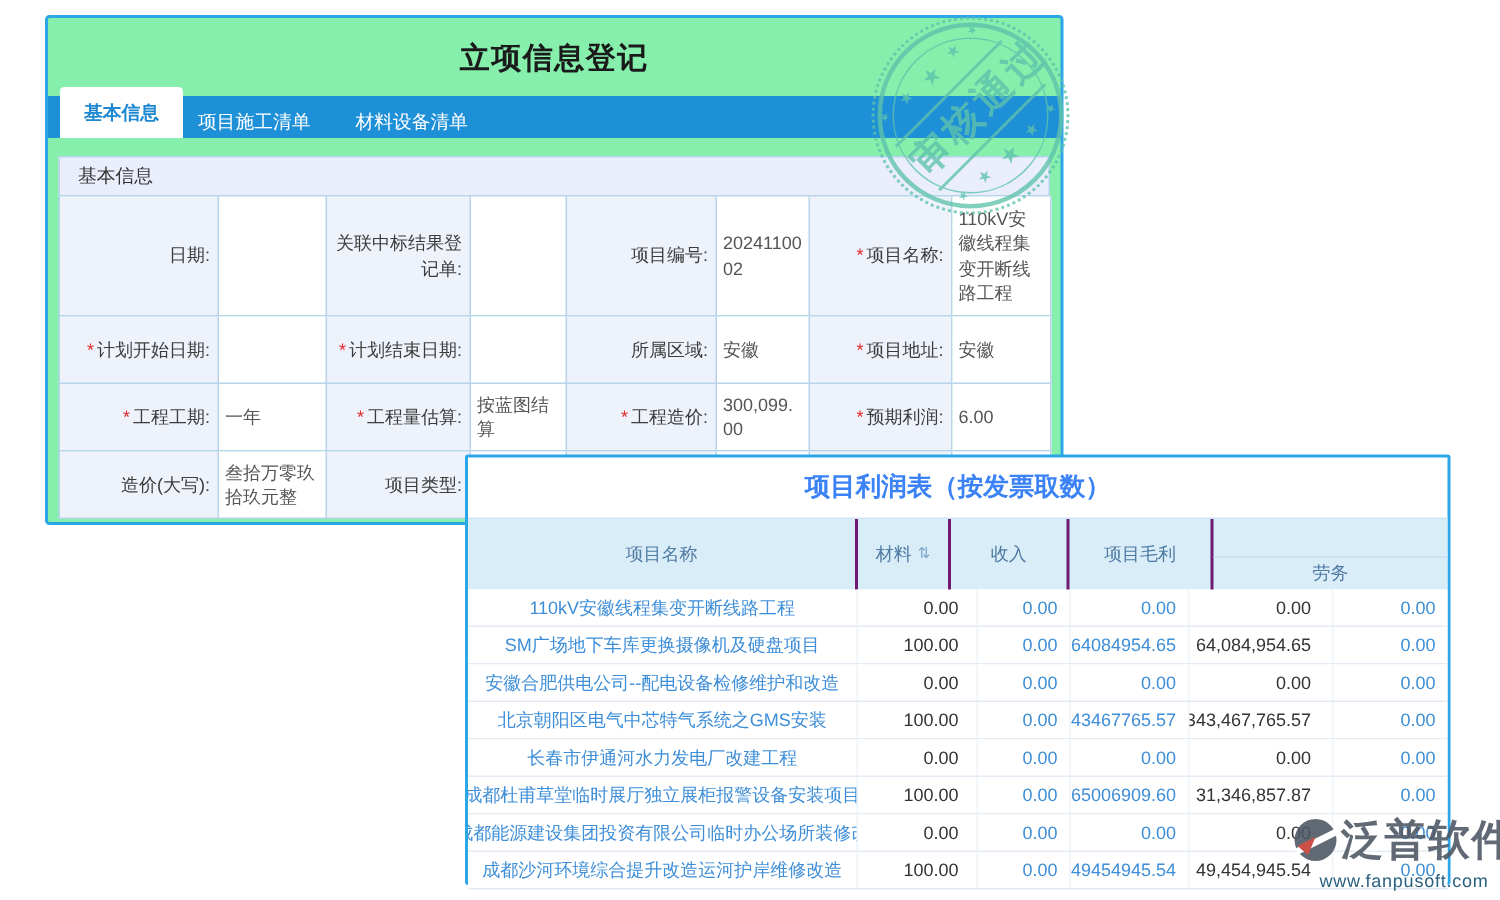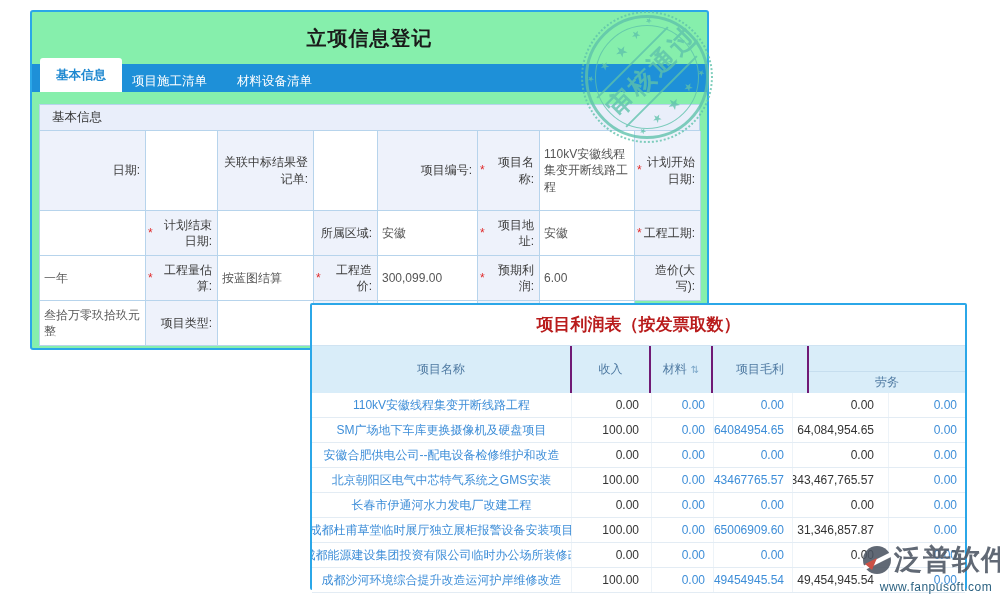--- a/index.html
+++ b/index.html
@@ -31,21 +31,21 @@
   .flabel{background:#eef2fb;color:#3c3c3c;justify-content:flex-end;text-align:right;
     padding:2px 5px 2px 2px;}
   .fvalue{background:#fff;color:#555;justify-content:flex-start;text-align:left;
     padding:2px 4px;word-break:break-all;}
   .req{color:#e02b2b;margin-right:2px;flex:0 0 auto;}
 
   
   #profit-panel{position:absolute;left:310px;top:303px;width:653px;height:283px;
     background:#fff;border:2px solid #2ba7e8;border-radius:2px;z-index:5;}
   #profit-title{height:40px;line-height:40px;text-align:center;font-size:17px;
-    font-weight:bold;color:#b91c1c;border-bottom:1px solid #cfe3f2;}
+    font-weight:bold;color:#3b82f6;border-bottom:1px solid #cfe3f2;}
   #profit-header{display:flex;height:47px;background:#d9edf9;color:#4f7aa2;font-size:12px;}
   .hcell{box-sizing:border-box;border-right:2px solid #701a75;display:flex;
     align-items:center;justify-content:center;text-align:center;line-height:1.3;}
   .hcell:last-child{border-right:none;}
   .hsplit{flex-direction:column;align-items:stretch;justify-content:flex-start;padding:0;}
   .hsplit .htop{height:25px;border-bottom:1px solid #c6deef;}
   .hsplit .hbot{flex:1;display:flex;align-items:center;justify-content:center;}
   .sort-ico{font-size:10px;color:#7aa6c8;margin-left:4px;}
 
   .prow{display:flex;height:24px;border-bottom:1px solid #e3ecf4;background:#fff;}
@@ -107,20 +107,23 @@
           </div>
           <div class="fcell flabel">
             <span>关联中标结果登记单:</span>
           </div>
           <div class="fcell fvalue">
             <span></span>
           </div>
           <div class="fcell flabel">
             <span>项目编号:</span>
           </div>
+          <div class="fcell fvalue">
+            <span>2024110002</span>
+          </div>
           <div class="fcell flabel">
             <span class="req">*</span>
             <span>项目名称:</span>
           </div>
           <div class="fcell fvalue">
             <span>110kV安徽线程集变开断线路工程</span>
           </div>
           <div class="fcell flabel">
             <span class="req">*</span>
             <span>计划开始日期:</span>
@@ -201,25 +204,25 @@
             <span></span>
           </div>
         </div>
     </div>
   </div>
 
   <div id="profit-panel">
     <div id="profit-title">项目利润表（按发票取数）</div>
     <div id="profit-header">
       <div class="hcell w0">项目名称</div>
-      <div class="hcell w3">收入</div>
       <div class="hcell w2">
         <span>材料</span>
         <span class="sort-ico">⇅</span>
       </div>
+      <div class="hcell w3">收入</div>
       <div class="hcell w4">项目毛利</div>
       <div class="hcell w5 hsplit">
         <div class="htop"></div>
         <div class="hbot">劳务</div>
       </div>
     </div>
     <div id="profit-body">
         <div class="prow">
           <div class="pcell c-name w0">110kV安徽线程集变开断线路工程</div>
           <div class="pcell c-num w1 dark pr12">0.00</div>

